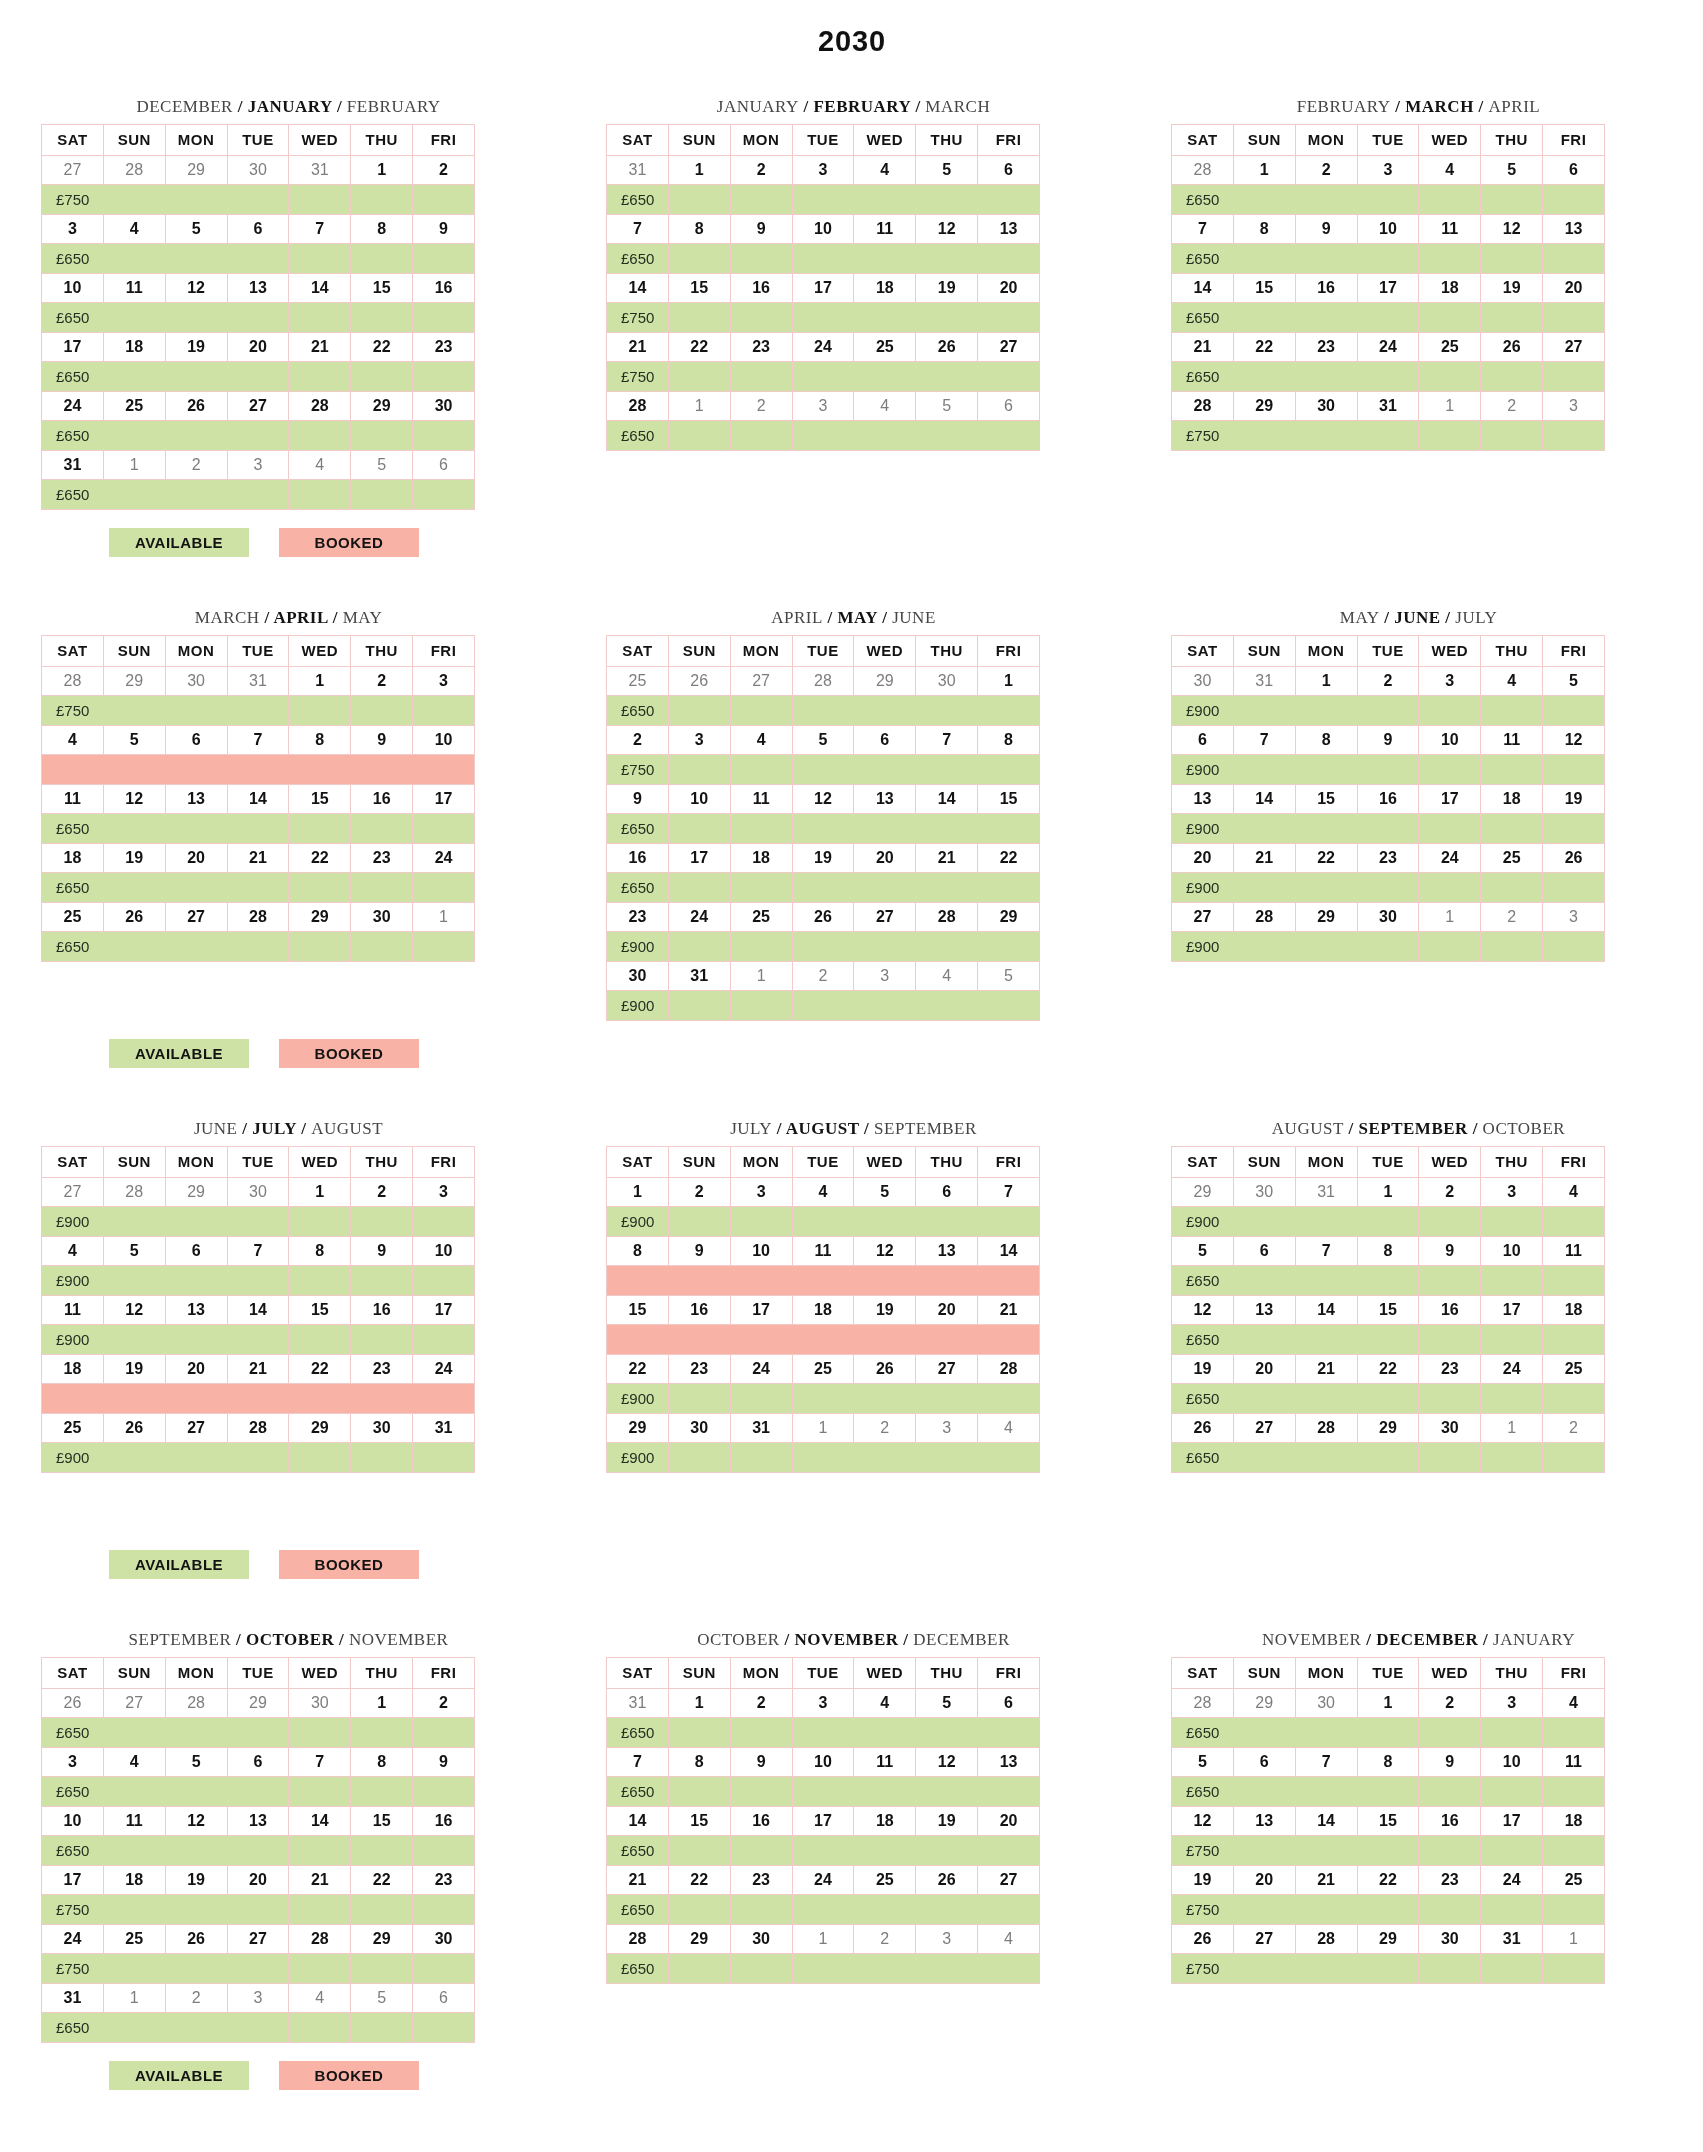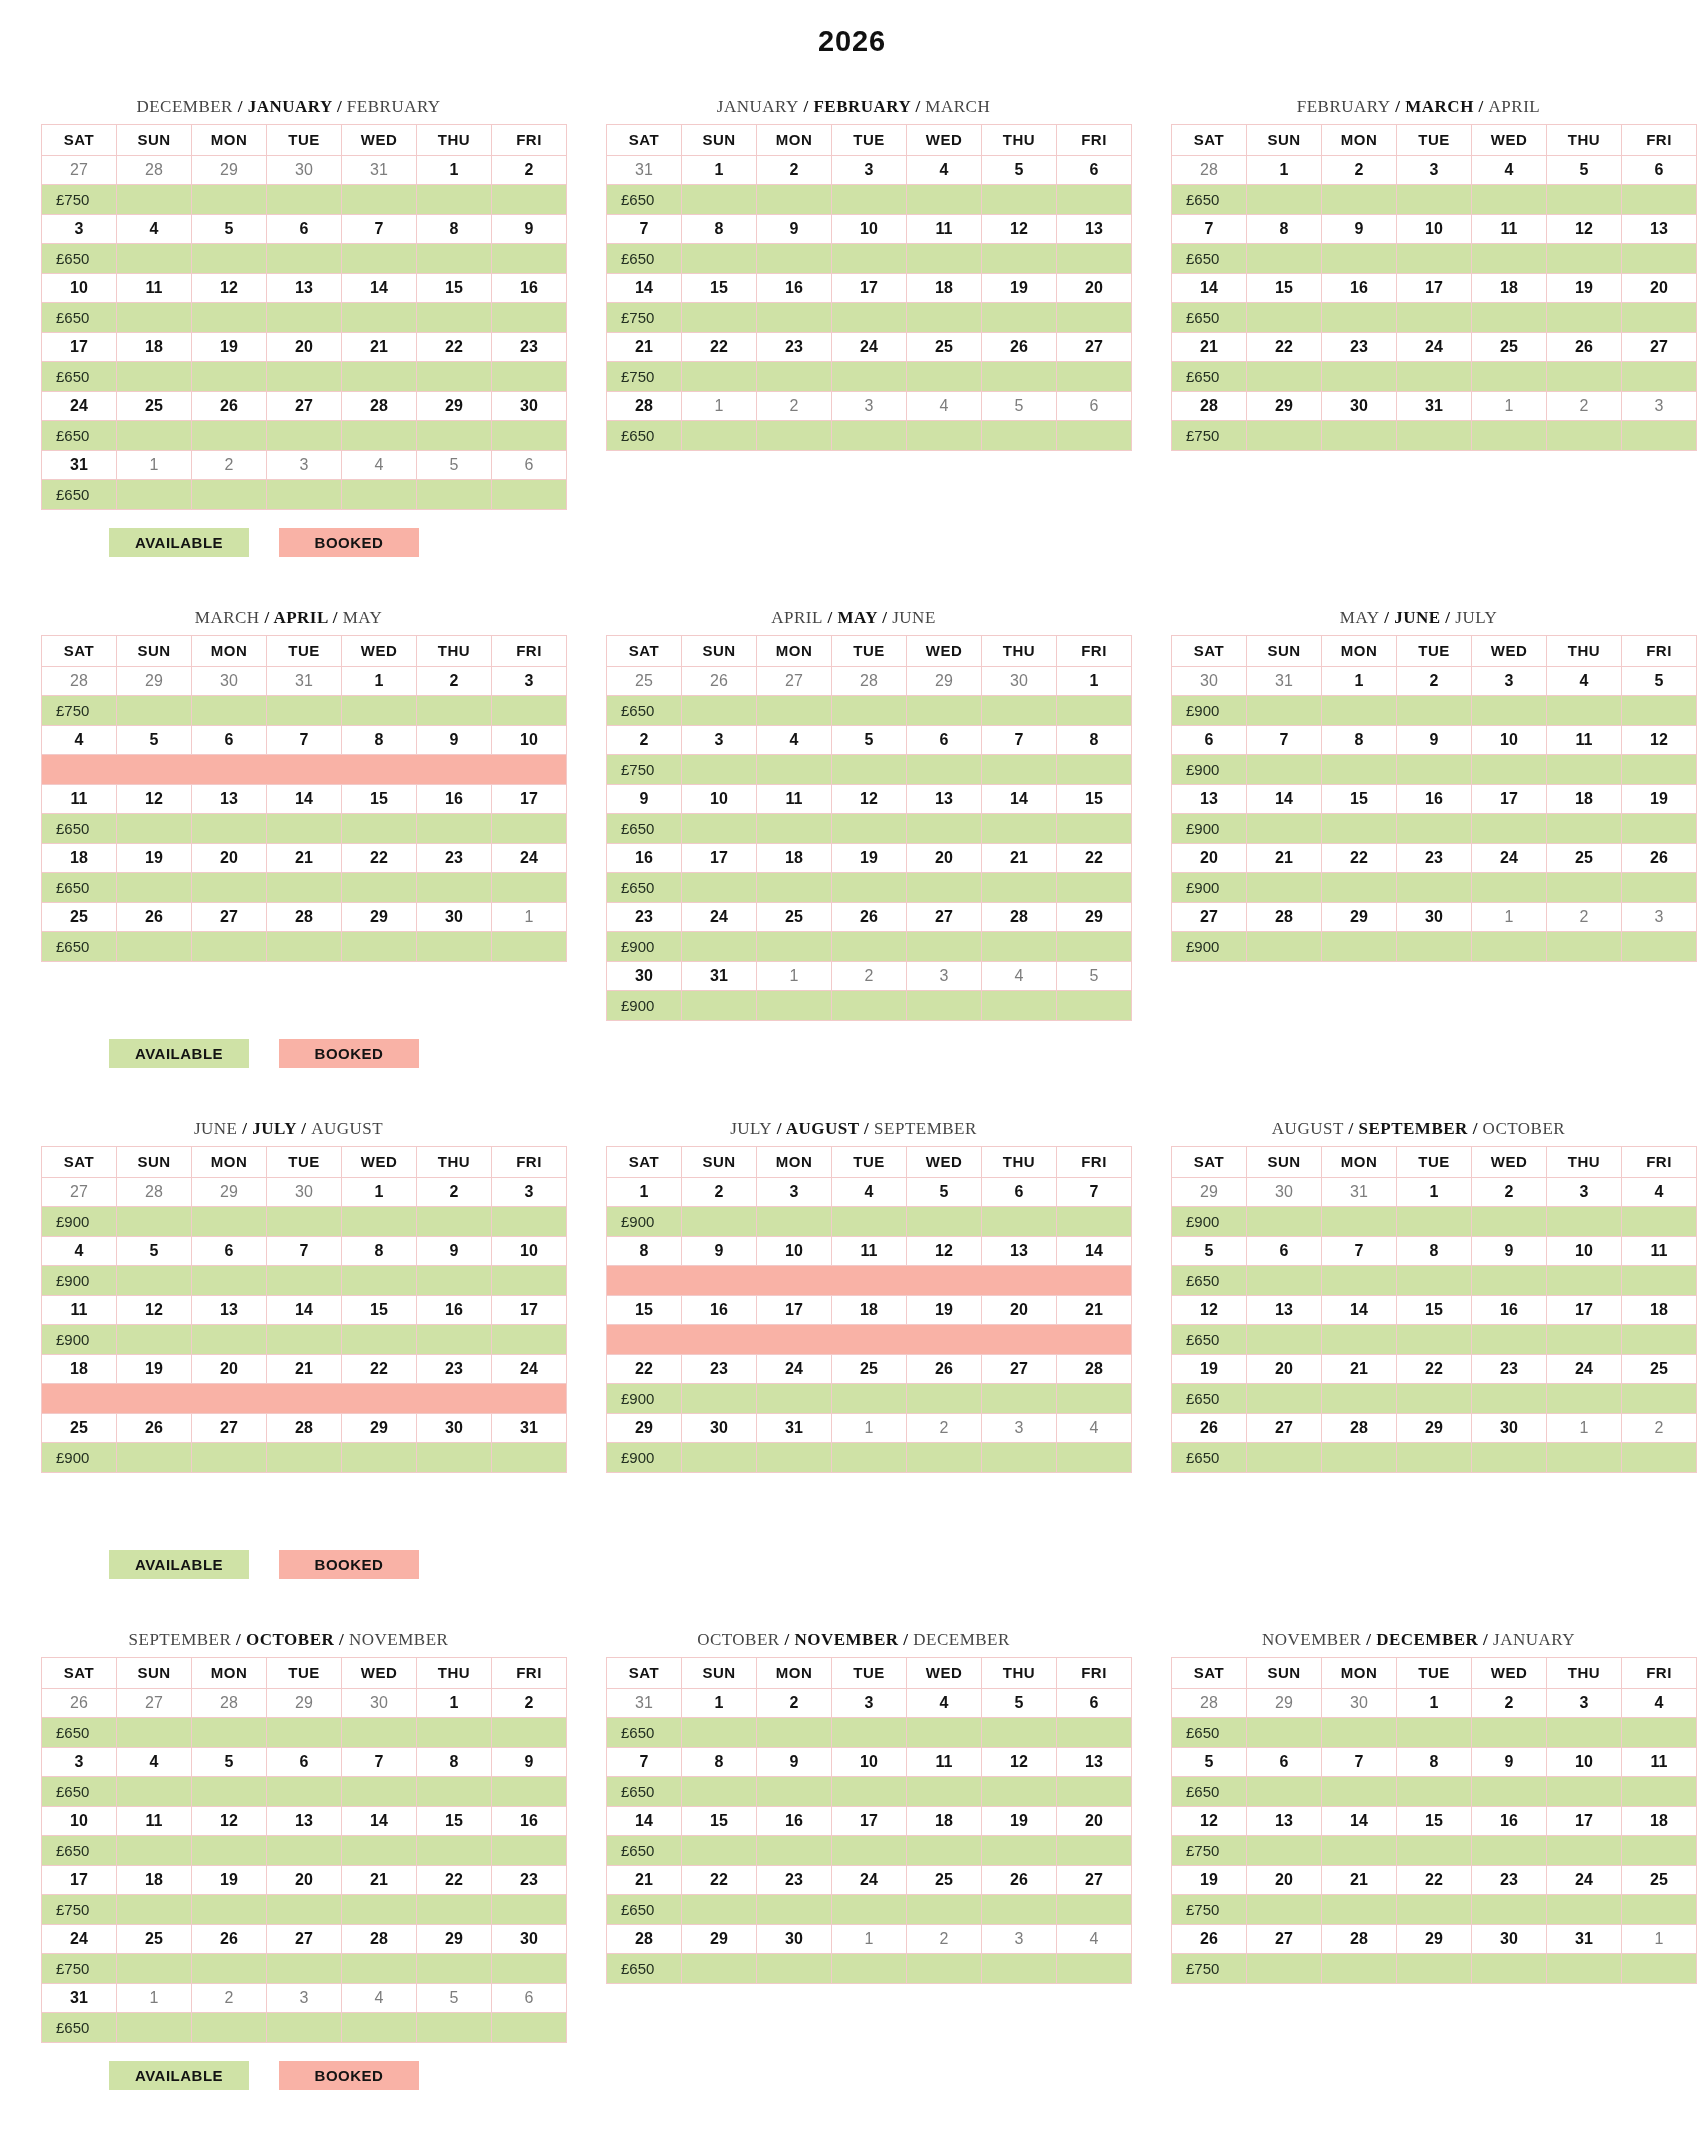--- a/index.html
+++ b/index.html
@@ -14,21 +14,21 @@
   }
   #groups{margin-top:39px;}
   .group{position:relative;height:511px;padding-left:41px;box-sizing:border-box;}
   .cal-row{display:flex;gap:70px;}
   .calendar{flex:0 0 495px;width:495px;}
   .month-title{
     text-align:center;font-size:17px;letter-spacing:0.5px;color:#454545;
     height:19.6px;line-height:19.6px;margin-bottom:7.1px;white-space:nowrap;font-weight:400;font-family:Liberation Serif, serif;
   }
   .month-title .cur,.month-title .sep{font-weight:700;color:#131313;}
-  table.cal{border-collapse:collapse;table-layout:fixed;width:526px;}
+  table.cal{border-collapse:collapse;table-layout:fixed;width:434px;}
   .cal th,.cal td{border:0.9px solid var(--cell-border,#f2caca);padding:0;}
   .cal th{
     height:30px;font-size:15px;font-weight:700;letter-spacing:0.5px;
     color:#131313;text-align:center;background:#fff;
   }
   .cal td{height:28.5px;font-size:16px;text-align:center;background:#fff;}
   .cal td.cur{font-weight:700;color:#131313;}
   .cal td.adj{font-weight:400;color:var(--adjacent-day,#7d7d7d);}
   .cal tr.price td{background:var(--available-bg,#cfe2a6);}
   .cal tr.price.booked td{background:var(--booked-bg,#f9b2a6);}
@@ -41,21 +41,21 @@
     width:140px;height:29px;line-height:29px;text-align:center;
     font-size:15px;font-weight:700;letter-spacing:0.5px;color:#131313;
   }
   .chip.available{background:var(--available-bg,#cfe2a6);}
   .chip.booked{background:var(--booked-bg,#f9b2a6);text-align:center;}
 </style>
 </head>
 <body>
 
 <div class="page">
-  <h1 class="page-title">2026</h1>
+  <h1 class="page-title">2030</h1>
   <div id="groups">
       <div class="group" id="g0">
         <div class="cal-row" id="r0">
           <div class="calendar">
             <div class="month-title"><span class="side">DECEMBER</span><span class="sep"> / </span><span class="cur">JANUARY</span><span class="sep"> / </span><span class="side">FEBRUARY</span></div>
             <table class="cal">
               <thead>
                 <tr>
                   <th>SAT</th>
                   <th>SUN</th>

